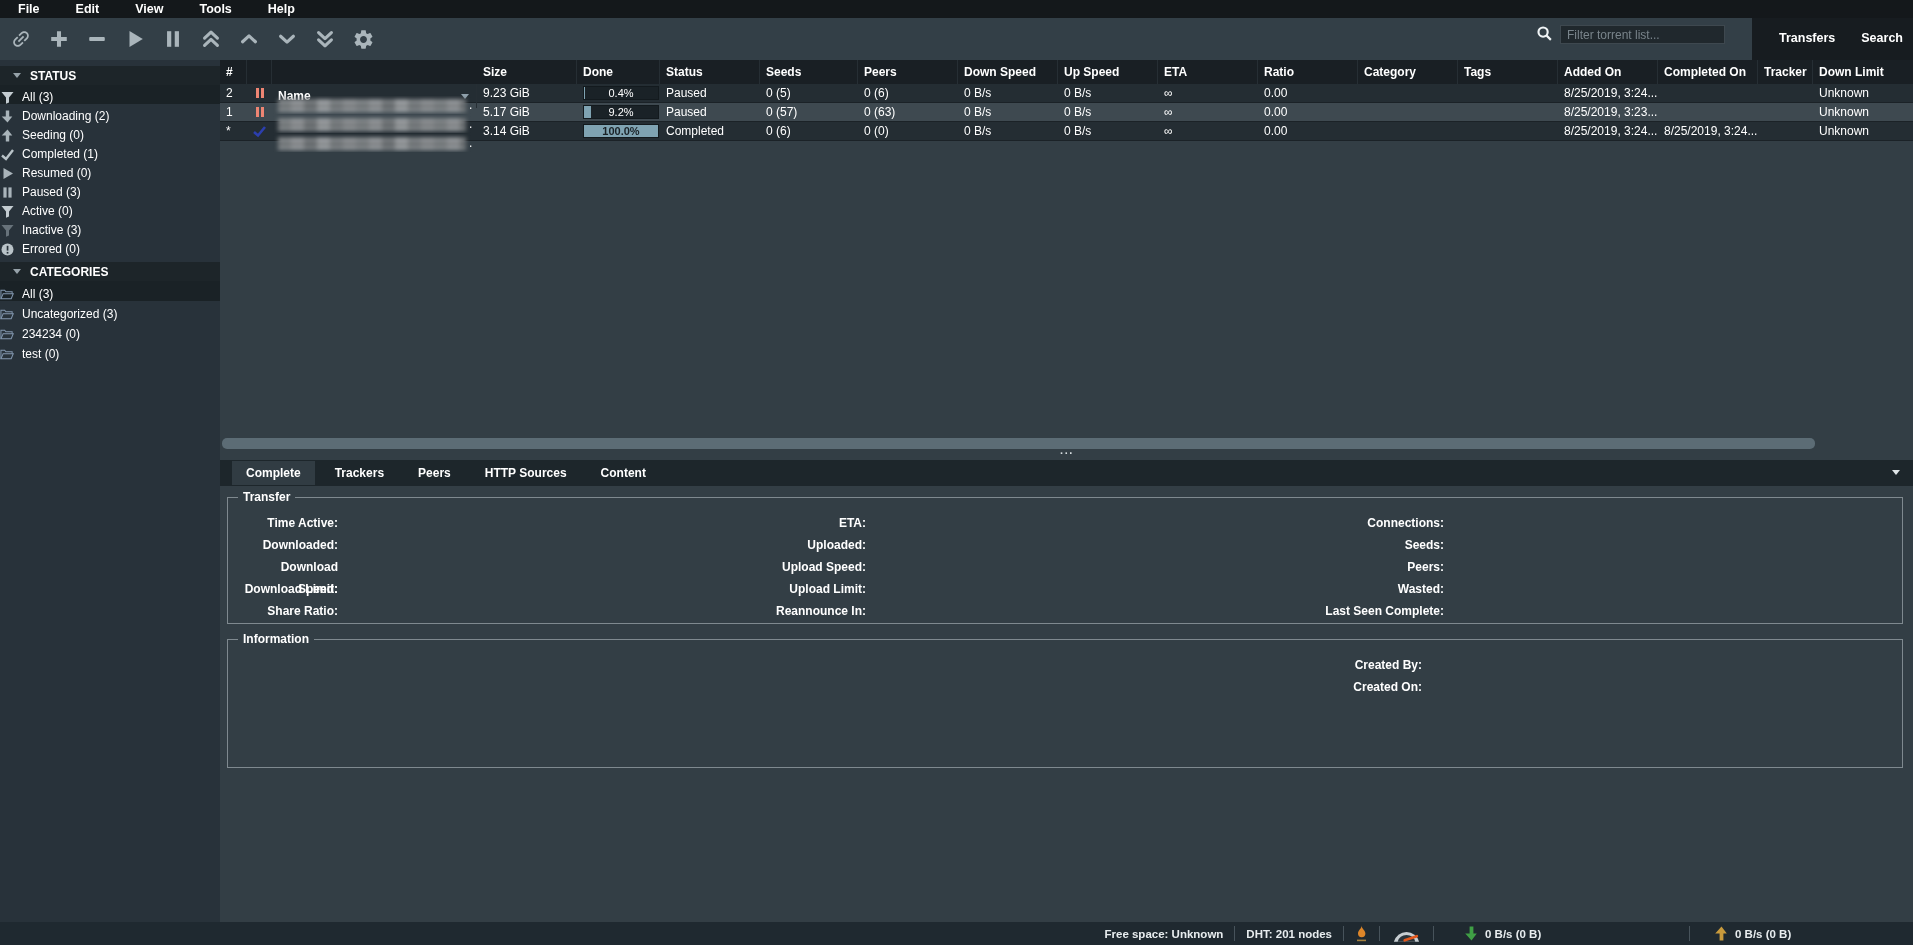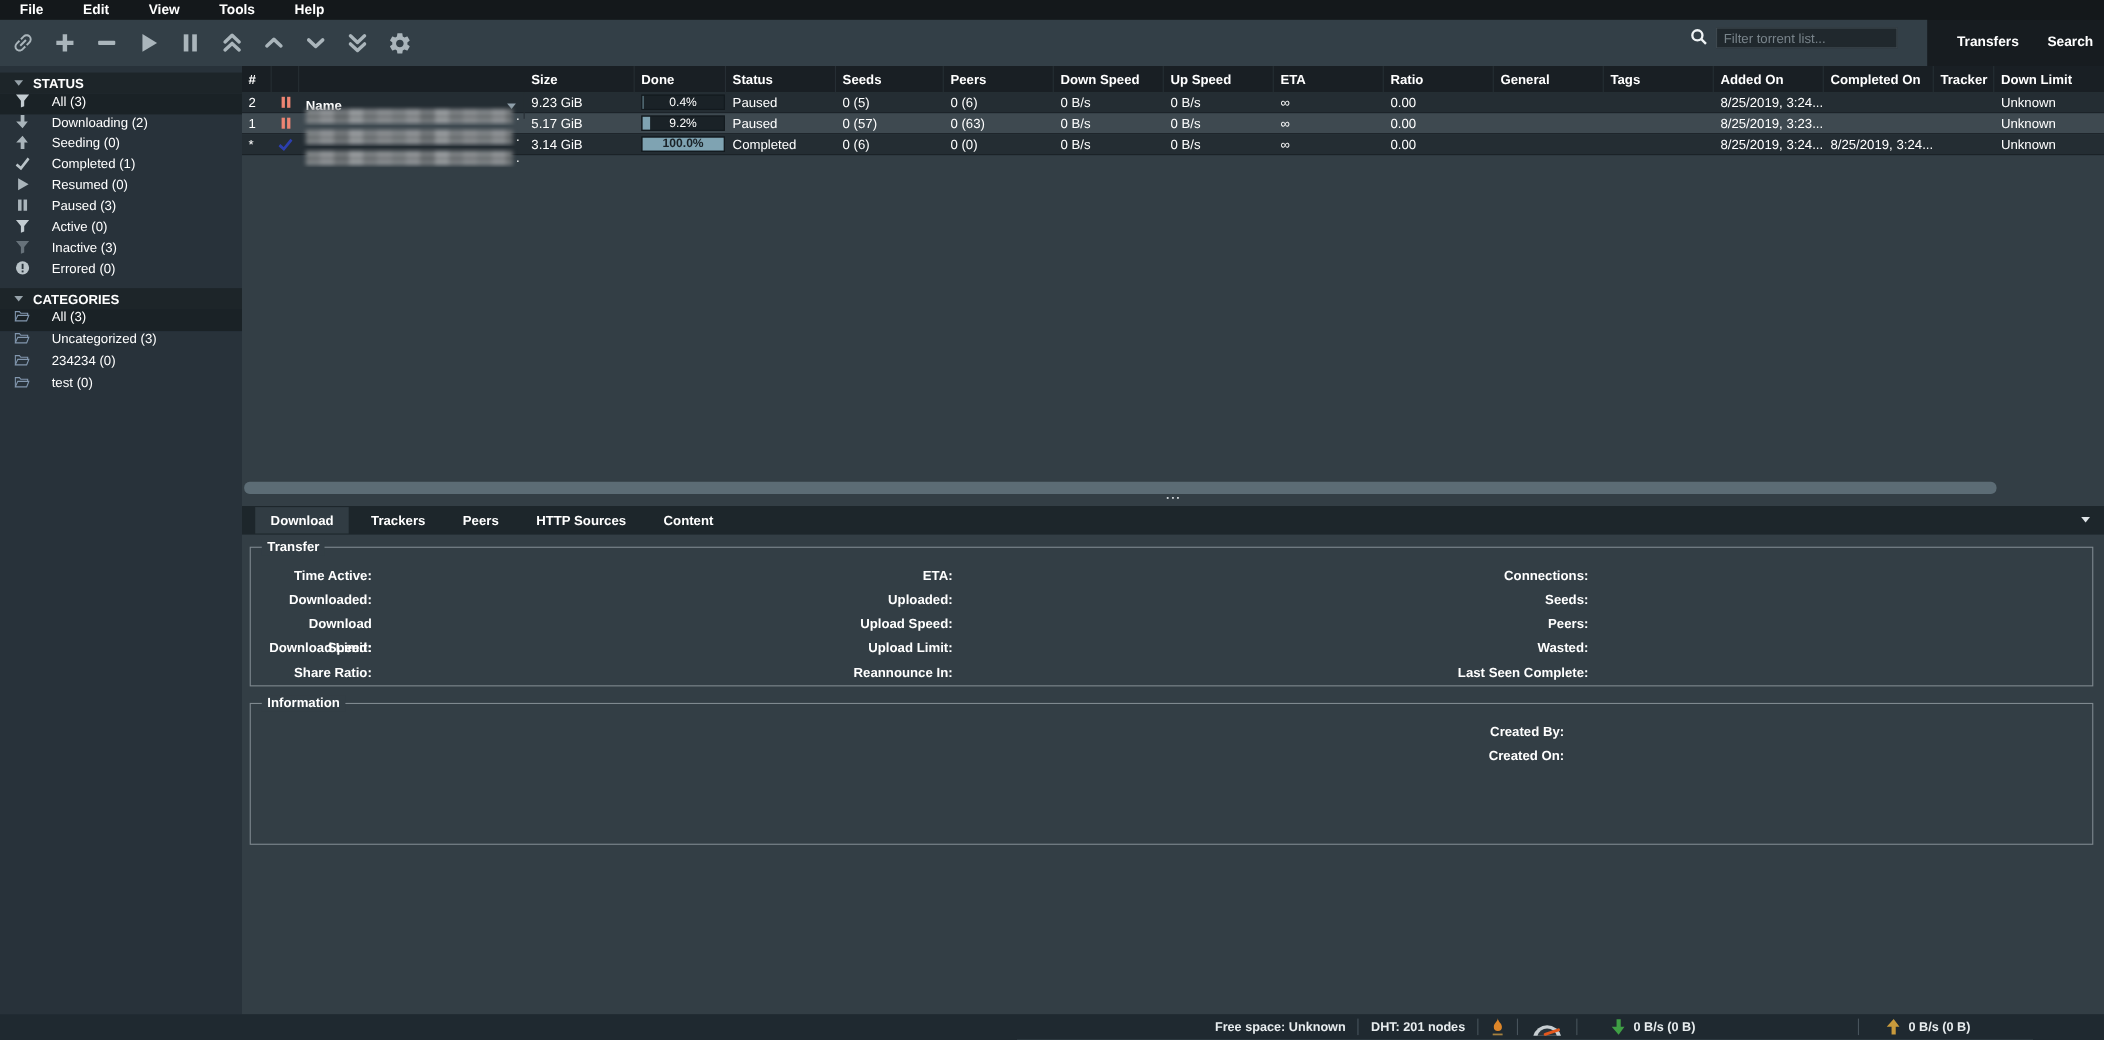--- a/index.html
+++ b/index.html
@@ -34,21 +34,21 @@
     z-index:3; display:flex; align-items:center; padding:16px 0 0 16px; gap:4px; }
   .view-tab { font-weight:bold; font-size:12.5px; padding:5px 11px; white-space:nowrap; }
 
   
   .sidebar { position:absolute; top:60px; left:0; width:220px; height:862px;
     background:#28323a; padding-top:6px; }
   .side-header { height:19px; background:#1d2529; display:flex; align-items:center;
     padding-left:13px; gap:9px; font-weight:bold; font-size:12px; }
   .caret-down { width:0; height:0; border-left:4px solid transparent; border-right:4px solid transparent;
     border-top:5px solid #96a2a9; }
-  .side-item { height:19px; display:flex; align-items:flex-start; padding-left:13px; gap:20px; }
+  .side-item { height:19px; display:flex; align-items:flex-end; gap:8px; }
   .side-item.selected { background:#1a2226; }
   .side-item .ico { width:14px; display:flex; justify-content:center; }
   .cat-item { height:20px; }
   .cat-gap { height:6px; }
 
   
   .ttable { position:absolute; left:220px; top:60px; width:1693px; }
   .thead { display:flex; height:24px; background:#191f24; font-weight:bold; font-size:12px; }
   .th { display:flex; align-items:center; padding-left:6px; border-right:1px solid #262e34; height:100%;
     white-space:nowrap; overflow:hidden; }
@@ -345,21 +345,21 @@
     <div class="th c-100">
         <span>Up Speed</span>
       </div>
     <div class="th c-100">
         <span>ETA</span>
       </div>
     <div class="th c-100">
         <span>Ratio</span>
       </div>
     <div class="th c-100">
-        <span>General</span>
+        <span>Category</span>
       </div>
     <div class="th c-100">
         <span>Tags</span>
       </div>
     <div class="th c-100">
         <span>Added On</span>
       </div>
     <div class="th c-100">
         <span>Completed On</span>
       </div>
@@ -472,21 +472,21 @@
     <div class="td c-dlimit">Unknown</div>
   </div>
 </div>
 
 <div class="hscroll-thumb"></div>
 <div class="splitter">
   <span class="grip">···</span>
 </div>
 
 <div class="tabbar">
-  <span class="dtab active">Download</span>
+  <span class="dtab active">Complete</span>
   <span class="dtab">Trackers</span>
   <span class="dtab">Peers</span>
   <span class="dtab">HTTP Sources</span>
   <span class="dtab">Content</span>
   <span class="caret-down tab-caret"></span>
 </div>
 
 <div class="fieldset" id="fs-transfer">
   <span class="legend">Transfer</span>
   <div class="fcol col1">

